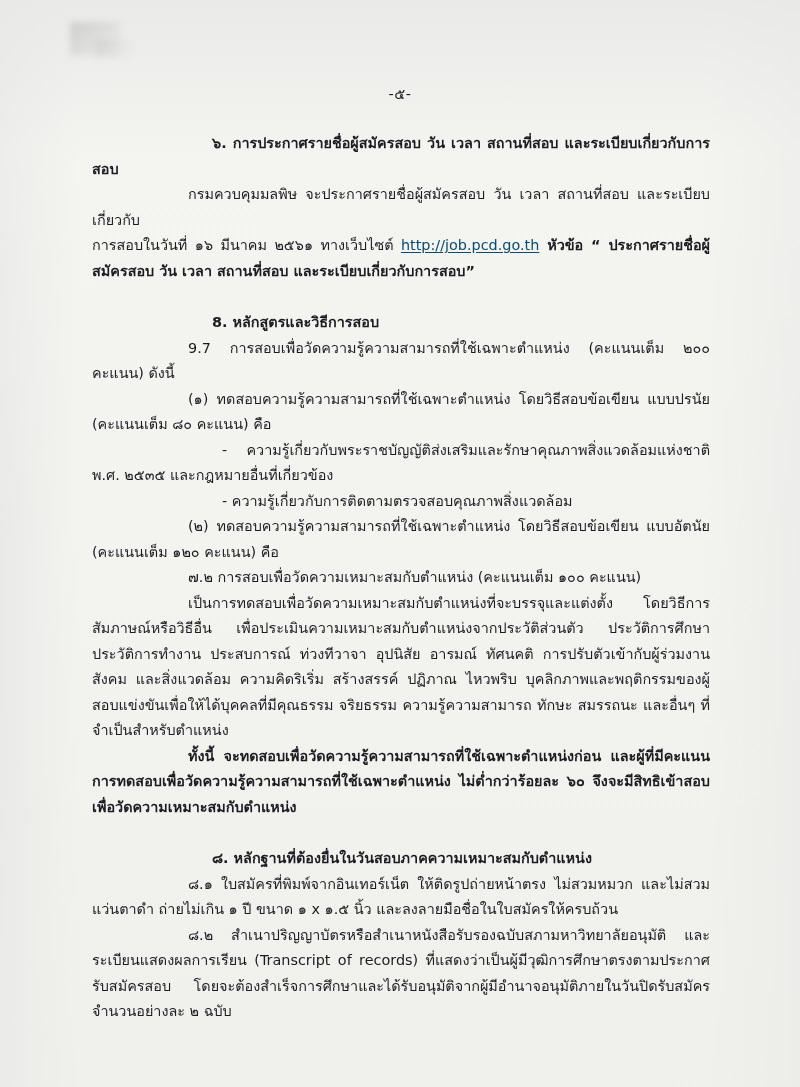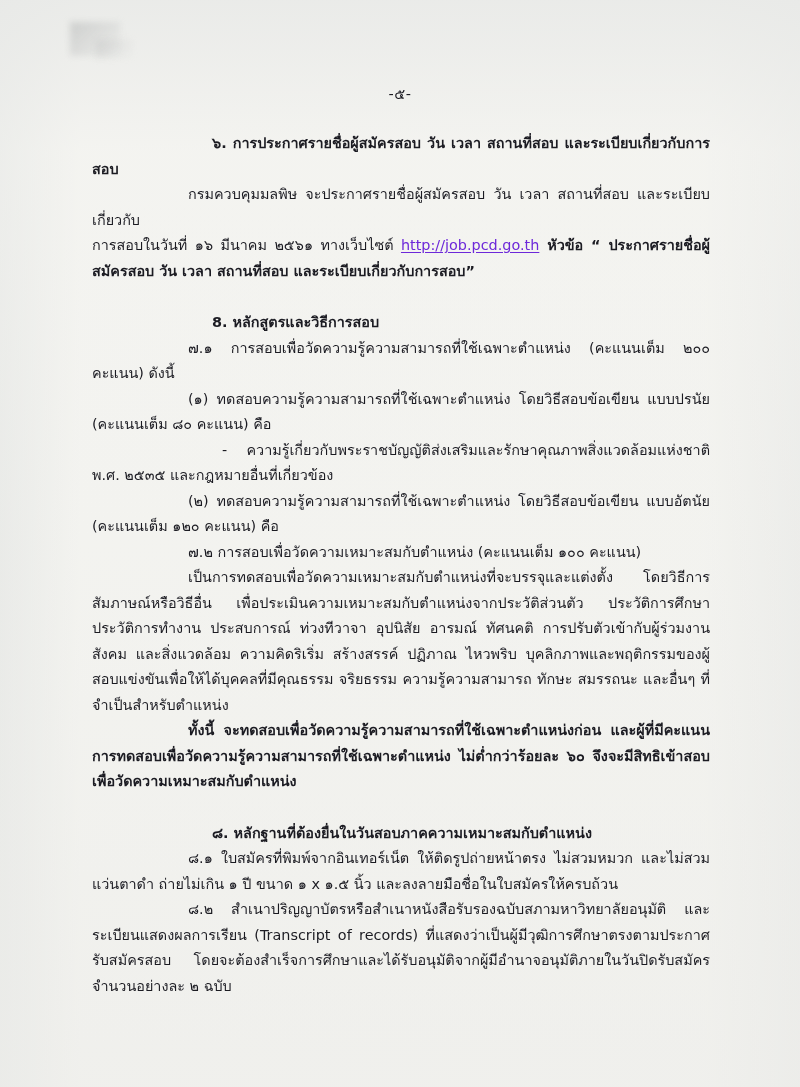--- a/index.html
+++ b/index.html
@@ -83,21 +83,21 @@
   .h-item .underline {
     text-underline-offset: 2px;
     margin-left: 36px;
   }
   .indent-2 { text-indent: 84px; }
   .indent-3 { text-indent: 96px; }
   .indent-dash { text-indent: 130px; }
   .sp-6 { }
   .bold { font-weight: bold; }
   .link {
-    color: #6d28d9;
+    color: #0c4a6e;
     text-decoration: underline;
     text-underline-offset: 2px;
   }
 </style>
 </head>
 <body>
 
 <div class="page">
   <div class="paper-tint"></div>
   <div class="scan-smudge"></div>
@@ -107,23 +107,24 @@
 
     <div class="page-number">-๕-</div>
 
     <div class="body-block">
 
       <p class="h-item indent-2"><span class="underline">๖.  การประกาศรายชื่อผู้สมัครสอบ วัน เวลา สถานที่สอบ และระเบียบเกี่ยวกับการสอบ</span></p>
       <p class="indent-3 sp-6">กรมควบคุมมลพิษ จะประกาศรายชื่อผู้สมัครสอบ วัน เวลา สถานที่สอบ และระเบียบเกี่ยวกับ</p>
       <p><span>การสอบในวันที่ ๑๖ มีนาคม ๒๕๖๑ ทางเว็บไซต์ </span><a class="link" href="#">http://job.pcd.go.th</a><span class="bold"> หัวข้อ “ ประกาศรายชื่อผู้สมัครสอบ วัน เวลา สถานที่สอบ และระเบียบเกี่ยวกับการสอบ”</span></p>
 
       <p class="h-item indent-2"><span class="underline">8.  หลักสูตรและวิธีการสอบ</span></p>
-      <p class="indent-3 sp-6">๗.๑  การสอบเพื่อวัดความรู้ความสามารถที่ใช้เฉพาะตำแหน่ง (คะแนนเต็ม ๒๐๐ คะแนน) ดังนี้</p>
+      <p class="indent-3 sp-6">9.7  การสอบเพื่อวัดความรู้ความสามารถที่ใช้เฉพาะตำแหน่ง (คะแนนเต็ม ๒๐๐ คะแนน) ดังนี้</p>
       <p class="indent-3">(๑) ทดสอบความรู้ความสามารถที่ใช้เฉพาะตำแหน่ง โดยวิธีสอบข้อเขียน แบบปรนัย (คะแนนเต็ม ๘๐ คะแนน) คือ</p>
       <p class="indent-dash">- ความรู้เกี่ยวกับพระราชบัญญัติส่งเสริมและรักษาคุณภาพสิ่งแวดล้อมแห่งชาติ พ.ศ. ๒๕๓๕ และกฎหมายอื่นที่เกี่ยวข้อง</p>
+      <p class="indent-dash">- ความรู้เกี่ยวกับการติดตามตรวจสอบคุณภาพสิ่งแวดล้อม</p>
       <p class="indent-3">(๒) ทดสอบความรู้ความสามารถที่ใช้เฉพาะตำแหน่ง โดยวิธีสอบข้อเขียน แบบอัตนัย (คะแนนเต็ม ๑๒๐ คะแนน) คือ</p>
       <p class="indent-3">๗.๒  การสอบเพื่อวัดความเหมาะสมกับตำแหน่ง (คะแนนเต็ม ๑๐๐ คะแนน)</p>
       <p class="indent-3">เป็นการทดสอบเพื่อวัดความเหมาะสมกับตำแหน่งที่จะบรรจุและแต่งตั้ง โดยวิธีการสัมภาษณ์หรือวิธีอื่น เพื่อประเมินความเหมาะสมกับตำแหน่งจากประวัติส่วนตัว ประวัติการศึกษา ประวัติการทำงาน ประสบการณ์ ท่วงทีวาจา อุปนิสัย อารมณ์ ทัศนคติ การปรับตัวเข้ากับผู้ร่วมงาน สังคม และสิ่งแวดล้อม ความคิดริเริ่ม สร้างสรรค์ ปฏิภาณ ไหวพริบ บุคลิกภาพและพฤติกรรมของผู้สอบแข่งขันเพื่อให้ได้บุคคลที่มีคุณธรรม จริยธรรม ความรู้ความสามารถ ทักษะ สมรรถนะ และอื่นๆ ที่จำเป็นสำหรับตำแหน่ง</p>
       <p class="indent-3 bold">ทั้งนี้ จะทดสอบเพื่อวัดความรู้ความสามารถที่ใช้เฉพาะตำแหน่งก่อน และผู้ที่มีคะแนนการทดสอบเพื่อวัดความรู้ความสามารถที่ใช้เฉพาะตำแหน่ง ไม่ต่ำกว่าร้อยละ ๖๐ จึงจะมีสิทธิเข้าสอบเพื่อวัดความเหมาะสมกับตำแหน่ง</p>
 
       <p class="h-item indent-2"><span class="underline">๘.  หลักฐานที่ต้องยื่นในวันสอบภาคความเหมาะสมกับตำแหน่ง</span></p>
       <p class="indent-3 sp-6">๘.๑  ใบสมัครที่พิมพ์จากอินเทอร์เน็ต ให้ติดรูปถ่ายหน้าตรง ไม่สวมหมวก และไม่สวมแว่นตาดำ ถ่ายไม่เกิน ๑ ปี ขนาด ๑ x ๑.๕ นิ้ว และลงลายมือชื่อในใบสมัครให้ครบถ้วน</p>
       <p class="indent-3">๘.๒  สำเนาปริญญาบัตรหรือสำเนาหนังสือรับรองฉบับสภามหาวิทยาลัยอนุมัติ และระเบียนแสดงผลการเรียน (Transcript  of  records) ที่แสดงว่าเป็นผู้มีวุฒิการศึกษาตรงตามประกาศรับสมัครสอบ โดยจะต้องสำเร็จการศึกษาและได้รับอนุมัติจากผู้มีอำนาจอนุมัติภายในวันปิดรับสมัครจำนวนอย่างละ ๒ ฉบับ</p>
 
     </div>

